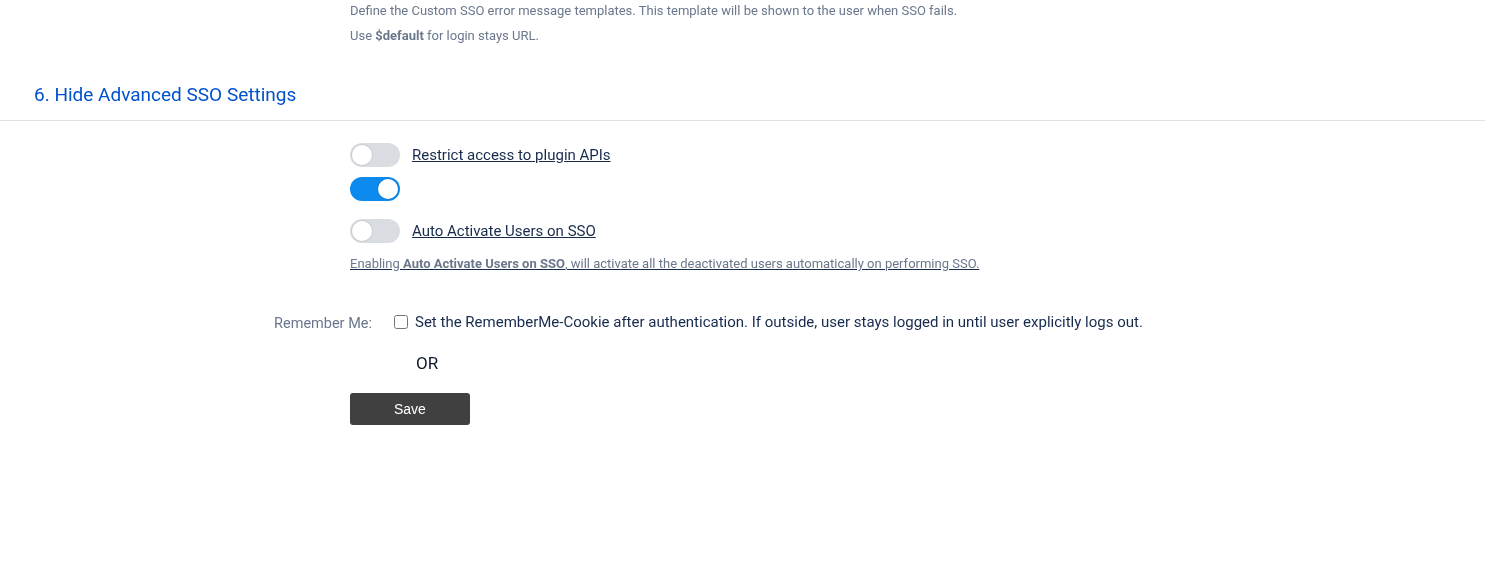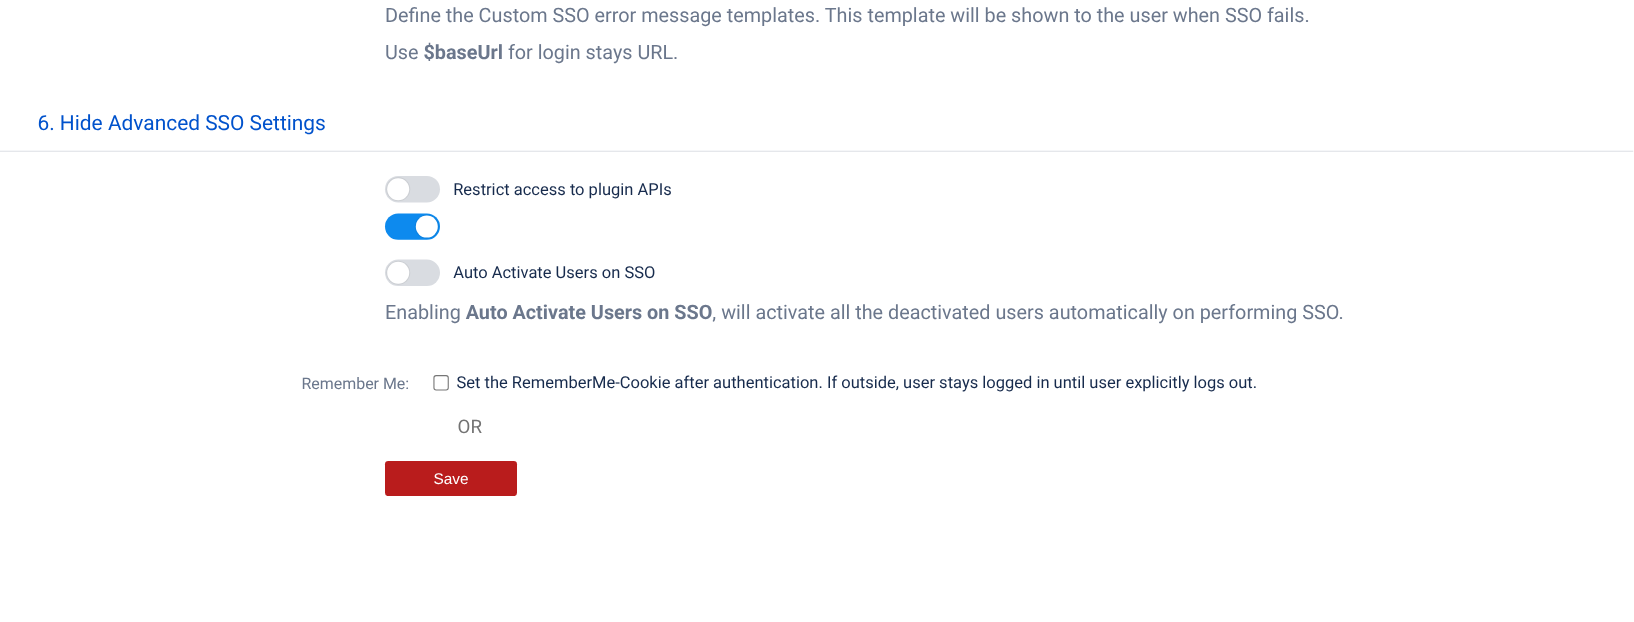--- a/index.html
+++ b/index.html
@@ -8,40 +8,40 @@
       font-size: 14px;
       color: #172b4d;
       background: #fff;
       width: 1485px;
       padding: 0;
     }
     .container { width: 100%; }
     .indent { margin-left: 350px; }
     .help-text {
       color: #6b778c;
-      font-size: 18px;
+      font-size: 13px;
       line-height: 1.7;
       margin-bottom: 3px;
     }
     .section-header {
       margin-top: 26px;
       padding-bottom: 10px;
       border-bottom: 1px solid #dfe1e6;
       width: 100%;
     }
     .section-title {
       color: #0052cc;
       font-size: 19px;
       font-weight: 400;
       cursor: pointer;
       padding-left: 34px;
       padding-bottom: 4px;
       margin-top: 36px;
     }
-    .section-body { margin-top: 22px; }
+    .section-body { margin-top: 22px; text-decoration: underline; }
     .toggle-row {
       display: flex;
       align-items: center;
       gap: 12px;
       margin-bottom: 10px;
     }
     .toggle {
       width: 50px;
       height: 24px;
       border-radius: 14px;
@@ -91,51 +91,51 @@
     }
     .checkbox-row input[type="checkbox"] {
       width: 14px;
       height: 14px;
       cursor: pointer;
     }
     .or-text {
       margin-top: 22px;
       margin-left: 22px;
       font-size: 17px;
-      color: #737373;
+      color: #0f172a;
     }
     .session-text {
       margin-top: 32px;
       font-size: 15px;
       color: #172b4d;
     }
     .session-text .link {
       color: #0052cc;
       cursor: pointer;
     }
     .save-btn {
       margin-top: 20px;
-      background: #b91c1c;
+      background: #404040;
       color: #fff;
       border: none;
       border-radius: 3px;
       padding: 8px 44px;
       font-size: 14px;
       font-weight: 500;
       cursor: pointer;
     }
   </style>
 </head>
 <body>
 
 <div class="container">
   <div class="indent">
     <div class="help-text">Define the Custom SSO error message templates. This template will be shown to the user when SSO fails.</div>
     <div class="help-text">
-      <span>Use </span><b>$baseUrl</b><span> for login stays URL.</span>
+      <span>Use </span><b>$default</b><span> for login stays URL.</span>
     </div>
   </div>
 
   <div class="section-header">
     <div class="section-title">6. Hide Advanced SSO Settings</div>
   </div>
 
   <div class="section-body indent">
     <div class="toggle-row">
       <span class="toggle off">

